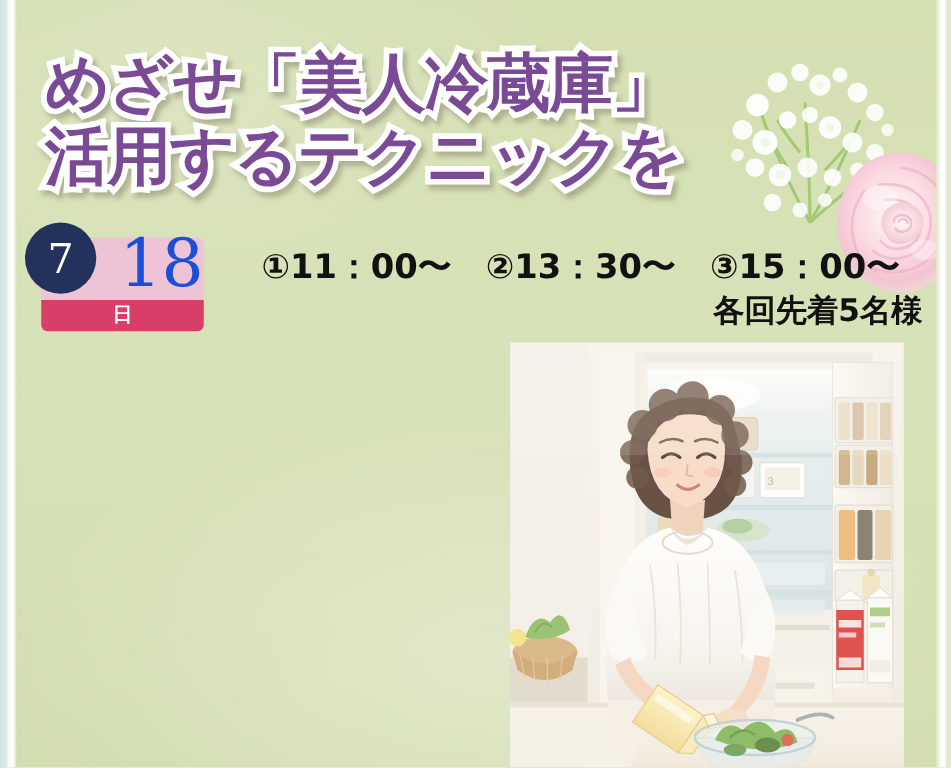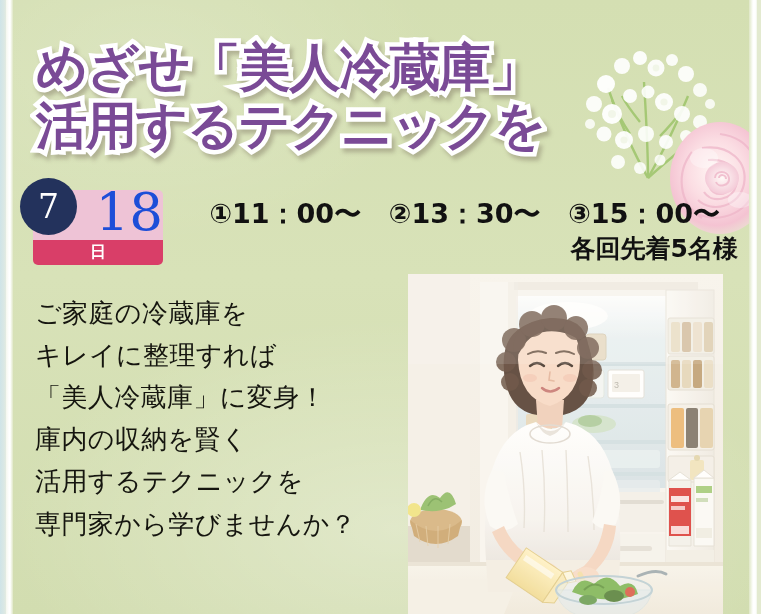--- a/index.html
+++ b/index.html
@@ -226,28 +226,20 @@
 
   <div class="times">
     <span class="row">
       <span class="slot">①11：00〜</span>
       <span class="slot">②13：30〜</span>
       <span class="slot">③15：00〜</span>
     </span>
     <span class="row note">各回先着5名様</span>
   </div>
 
-  <div class="copy">
-    <span class="ln">ご家庭の冷蔵庫を</span>
-    <span class="ln">キレイに整理すれば</span>
-    <span class="ln">「美人冷蔵庫」に変身！</span>
-    <span class="ln">庫内の収納を賢く</span>
-    <span class="ln">活用するテクニックを</span>
-    <span class="ln">専門家から学びませんか？</span>
-  </div>
 
   <div class="photo">
     <svg width="315" height="340" viewBox="0 0 315 340">
       <defs>
         <linearGradient id="wall" x1="0" y1="0" x2="0" y2="1">
           <stop offset="0%" stop-color="#f6f2ea"></stop>
           <stop offset="100%" stop-color="#efe9df"></stop>
         </linearGradient>
         <linearGradient id="fridgeIn" x1="0" y1="0" x2="0" y2="1">
           <stop offset="0%" stop-color="#e9f1f3"></stop>

